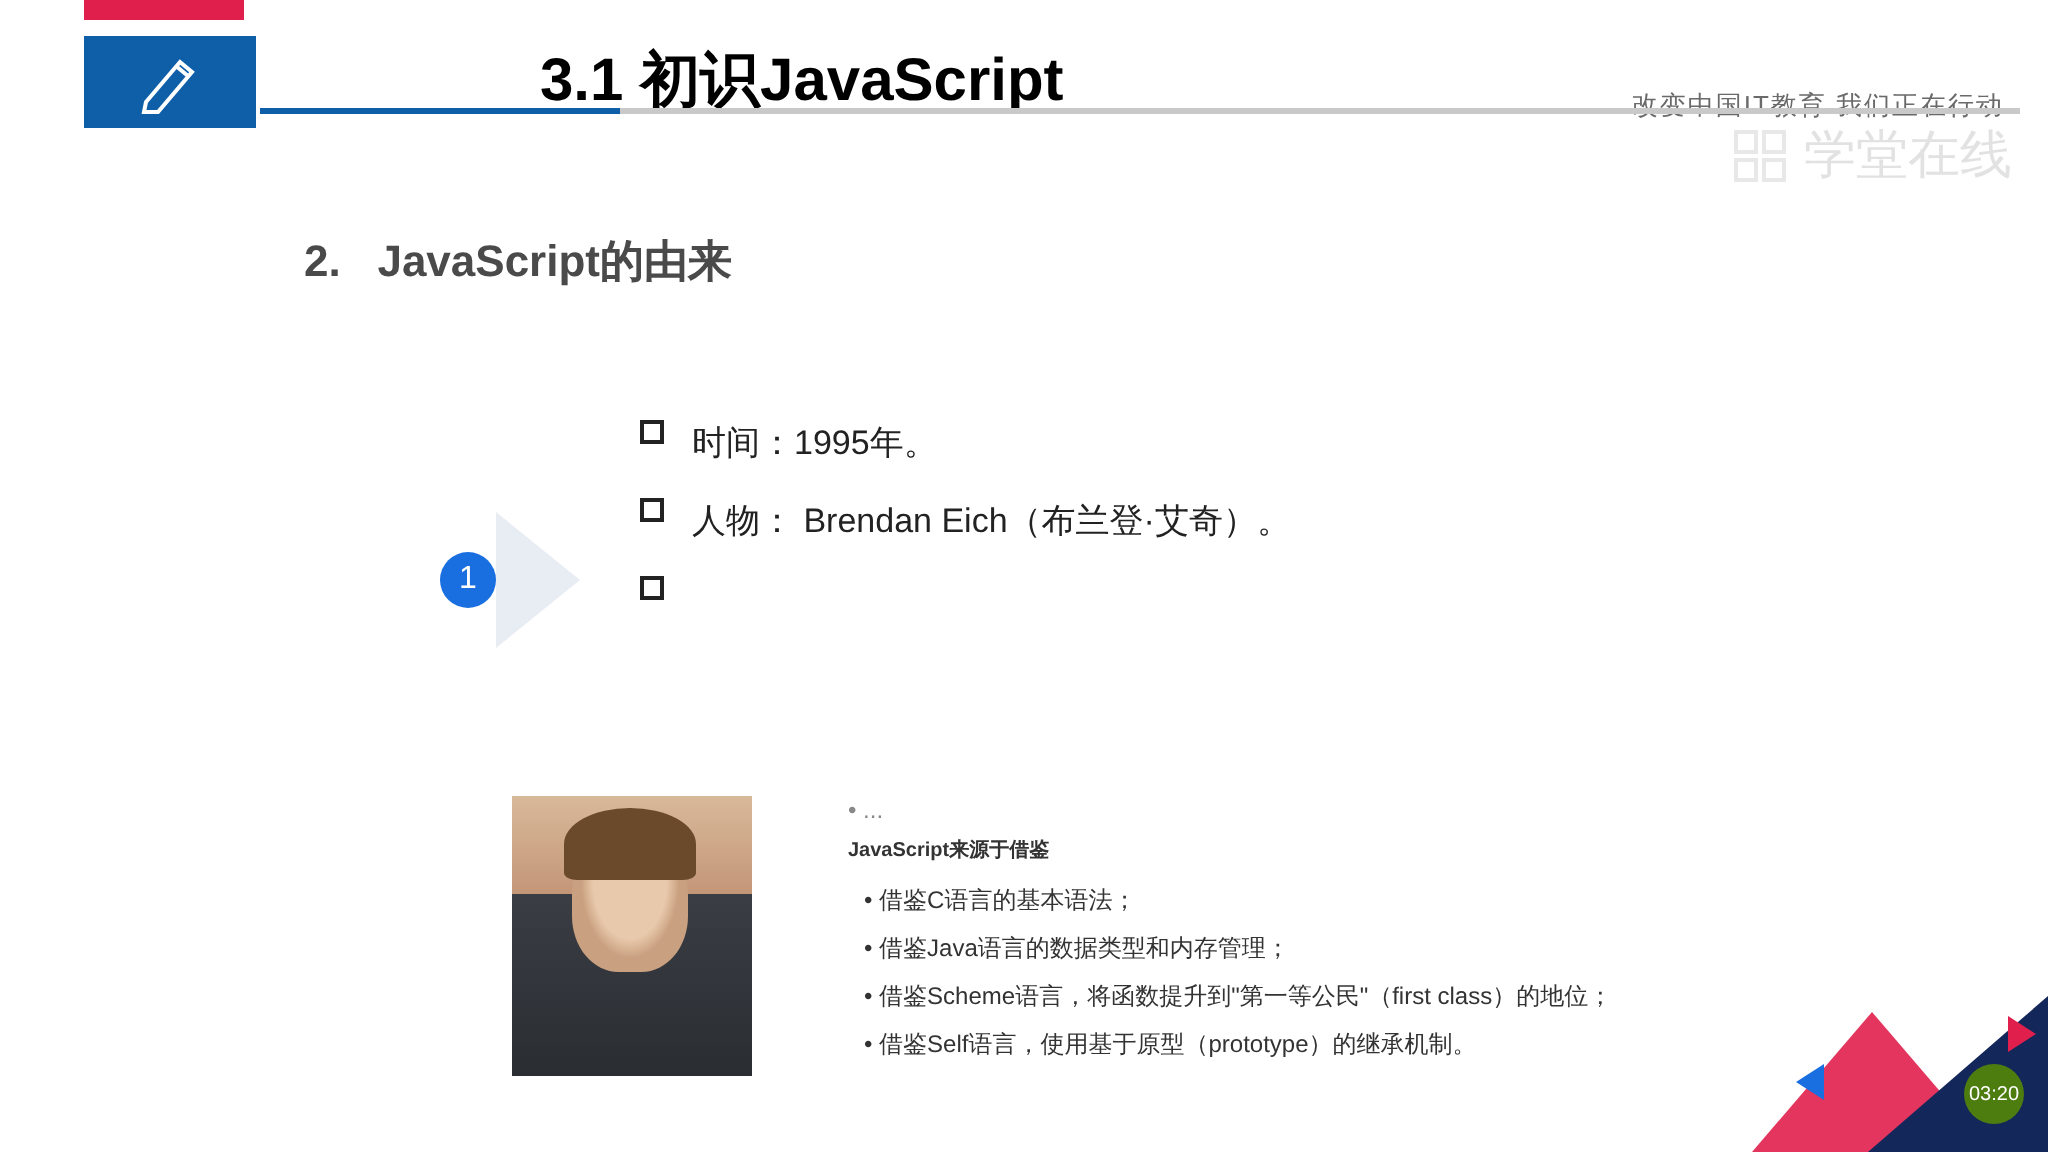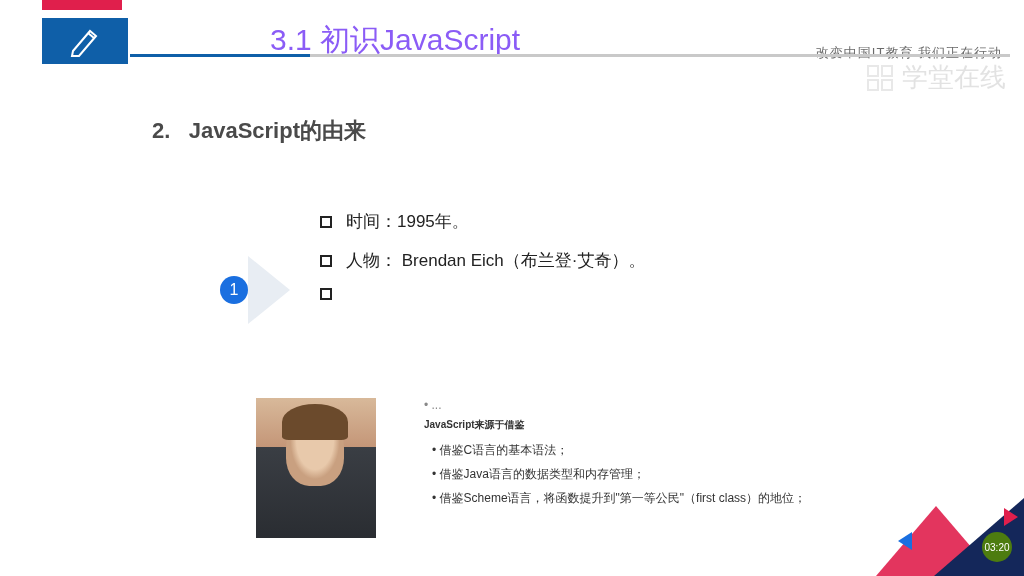--- a/index.html
+++ b/index.html
@@ -27,22 +27,22 @@
       left: 42px; top: 6px;
       width: 86px; height: 46px;
       background: #0f5fa8;
       display: flex; align-items: center; justify-content: center;
     }
     .pencil-badge svg { stroke: #fff; fill: none; }
     .title {
       position: absolute;
       left: 270px; top: 8px;
       font-size: 30px;
-      color: #8b5cf6;
-      font-weight: 400;
+      color: #000000;
+      font-weight: 700;
     }
     .underline {
       position: absolute;
       left: 130px; top: 54px;
       width: 880px;
       height: 3px;
       background: linear-gradient(to right, #0f5fa8 0, #0f5fa8 180px, #c9c9c9 180px, #c9c9c9 100%);
     }
     .tagline {
       position: absolute;
@@ -87,21 +87,20 @@
       border-bottom: 34px solid transparent;
       border-left: 42px solid #e8edf3;
     }
     .bullet-list {
       position: absolute;
       left: 320px; top: 210px;
       width: 600px;
     }
     .bullet-row {
       display: flex;
-      align-items: center;
       margin-bottom: 16px;
       font-size: 17px;
       color: #222;
     }
     .bullet-row .sq {
       width: 12px; height: 12px;
       border: 2.5px solid #222;
       margin-right: 14px;
       flex-shrink: 0;
     }
@@ -225,20 +224,21 @@
 </div>
 
 <div class="lower">
   <div class="portrait"></div>
   <div class="card">
     <div class="dots">• ...</div>
     <div class="card-title">JavaScript来源于借鉴</div>
     <div class="item">借鉴C语言的基本语法；</div>
     <div class="item">借鉴Java语言的数据类型和内存管理；</div>
     <div class="item">借鉴Scheme语言，将函数提升到"第一等公民"（first class）的地位；</div>
+    <div class="item">借鉴Self语言，使用基于原型（prototype）的继承机制。</div>
   </div>
 </div>
 
 <div class="corner-deco">
   <div class="tri2"></div>
   <div class="tri1"></div>
 </div>
 <div class="play-btn"></div>
 <div class="play-btn r"></div>
 <div class="timestamp-badge">

